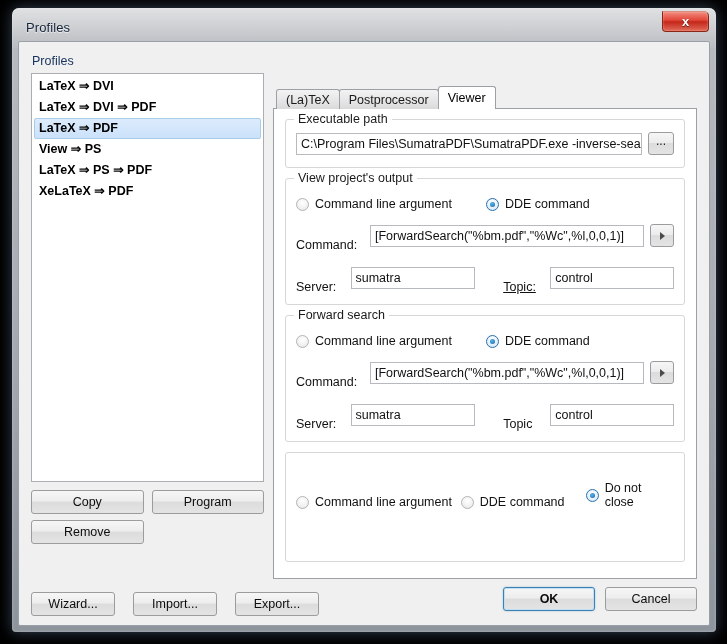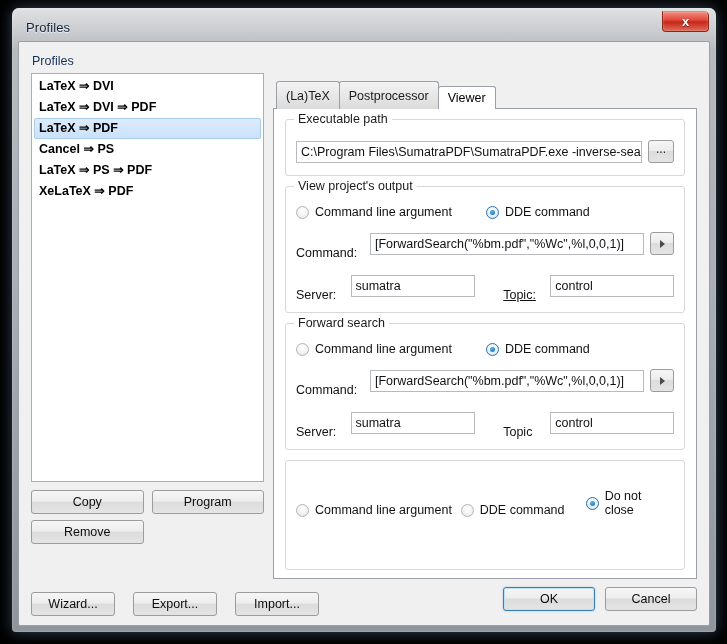--- a/index.html
+++ b/index.html
@@ -119,20 +119,21 @@
     background: linear-gradient(180deg,#f6f6f6 0%, #ededed 46%, #dcdcdc 50%, #e4e4e4 100%);
     font-size: 12.5px;
     color: #0d0d0d;
     display: flex; align-items: center; justify-content: center;
     font-family: "Liberation Sans", sans-serif;
     user-select: none;
   }
   .btn.default {
     border: 1px solid #3c7fb1;
     box-shadow: 0 0 0 1px #bfe0f5 inset, 0 0 2px rgba(60,127,177,.4);
+    font-weight: bold;
   }
 
   
   .bottom-bar {
     position: absolute;
     left: 0; right: 0; bottom: 0;
     height: 46px;
   }
   .bottom-left { position: absolute; left: 12px; top: 13px; display: flex; gap: 18px; }
   .bottom-left .btn { width: 84px; }
@@ -147,21 +148,21 @@
   }
   .tabstrip {
     position: relative;
     display: flex;
     align-items: flex-end;
     height: 23px;
     padding-left: 3px;
     z-index: 3;
   }
   .tab {
-    height: 28px;
+    height: 20px;
     padding: 0 9px;
     font-size: 12.5px;
     color: #1a1a1a;
     display: flex; align-items: center;
     background: linear-gradient(180deg,#f3f3f3 0%, #e6e6e6 55%, #dadada 100%);
     border: 1px solid #9aa0a6;
     border-bottom: none;
     border-radius: 3px 3px 0 0;
     margin-right: -1px;
   }
@@ -280,21 +281,21 @@
 
   <div class="client">
 
     <div class="left-pane">
       <div class="group-label">Profiles</div>
 
       <div class="listbox">
         <div class="list-item">LaTeX ⇒ DVI</div>
         <div class="list-item">LaTeX ⇒ DVI ⇒ PDF</div>
         <div class="list-item selected">LaTeX ⇒ PDF</div>
-        <div class="list-item">Cancel ⇒ PS</div>
+        <div class="list-item">View ⇒ PS</div>
         <div class="list-item">LaTeX ⇒ PS ⇒ PDF</div>
         <div class="list-item">XeLaTeX ⇒ PDF</div>
       </div>
 
       <div class="btn-grid">
         <div class="btn">Copy</div>
         <div class="btn">Program</div>
         <div class="btn">Remove</div>
       </div>
     </div>
@@ -302,21 +303,21 @@
     <div class="right-pane">
 
       <div class="tabstrip">
         <div class="tab">(La)TeX</div>
         <div class="tab">Postprocessor</div>
         <div class="tab active">Viewer</div>
       </div>
 
       <div class="tabpanel">
 
-        <div class="groupbox" style="padding-top:20px;padding-bottom:12px;">
+        <div class="groupbox" style="padding-top:12px;padding-bottom:12px;">
           <div class="gb-title">Executable path</div>
           <div class="field-row">
             <div class="textinput" style="flex:1;">C:\Program Files\SumatraPDF\SumatraPDF.exe -inverse-search "\"C:\Program Files\TeXstudio\texstudio.exe\" "%f" -line %l"</div>
             <div class="ellipsis-btn">...</div>
           </div>
         </div>
 
         <div class="groupbox">
           <div class="gb-title">View project's output</div>
 
@@ -393,22 +394,22 @@
             </label>
           </div>
         </div>
 
       </div>
     </div>
 
     <div class="bottom-bar">
       <div class="bottom-left">
         <div class="btn">Wizard...</div>
+        <div class="btn">Import...</div>
         <div class="btn">Export...</div>
-        <div class="btn">Import...</div>
       </div>
       <div class="bottom-right">
         <div class="btn default">OK</div>
         <div class="btn">Cancel</div>
       </div>
     </div>
 
   </div>
 </div>
 

